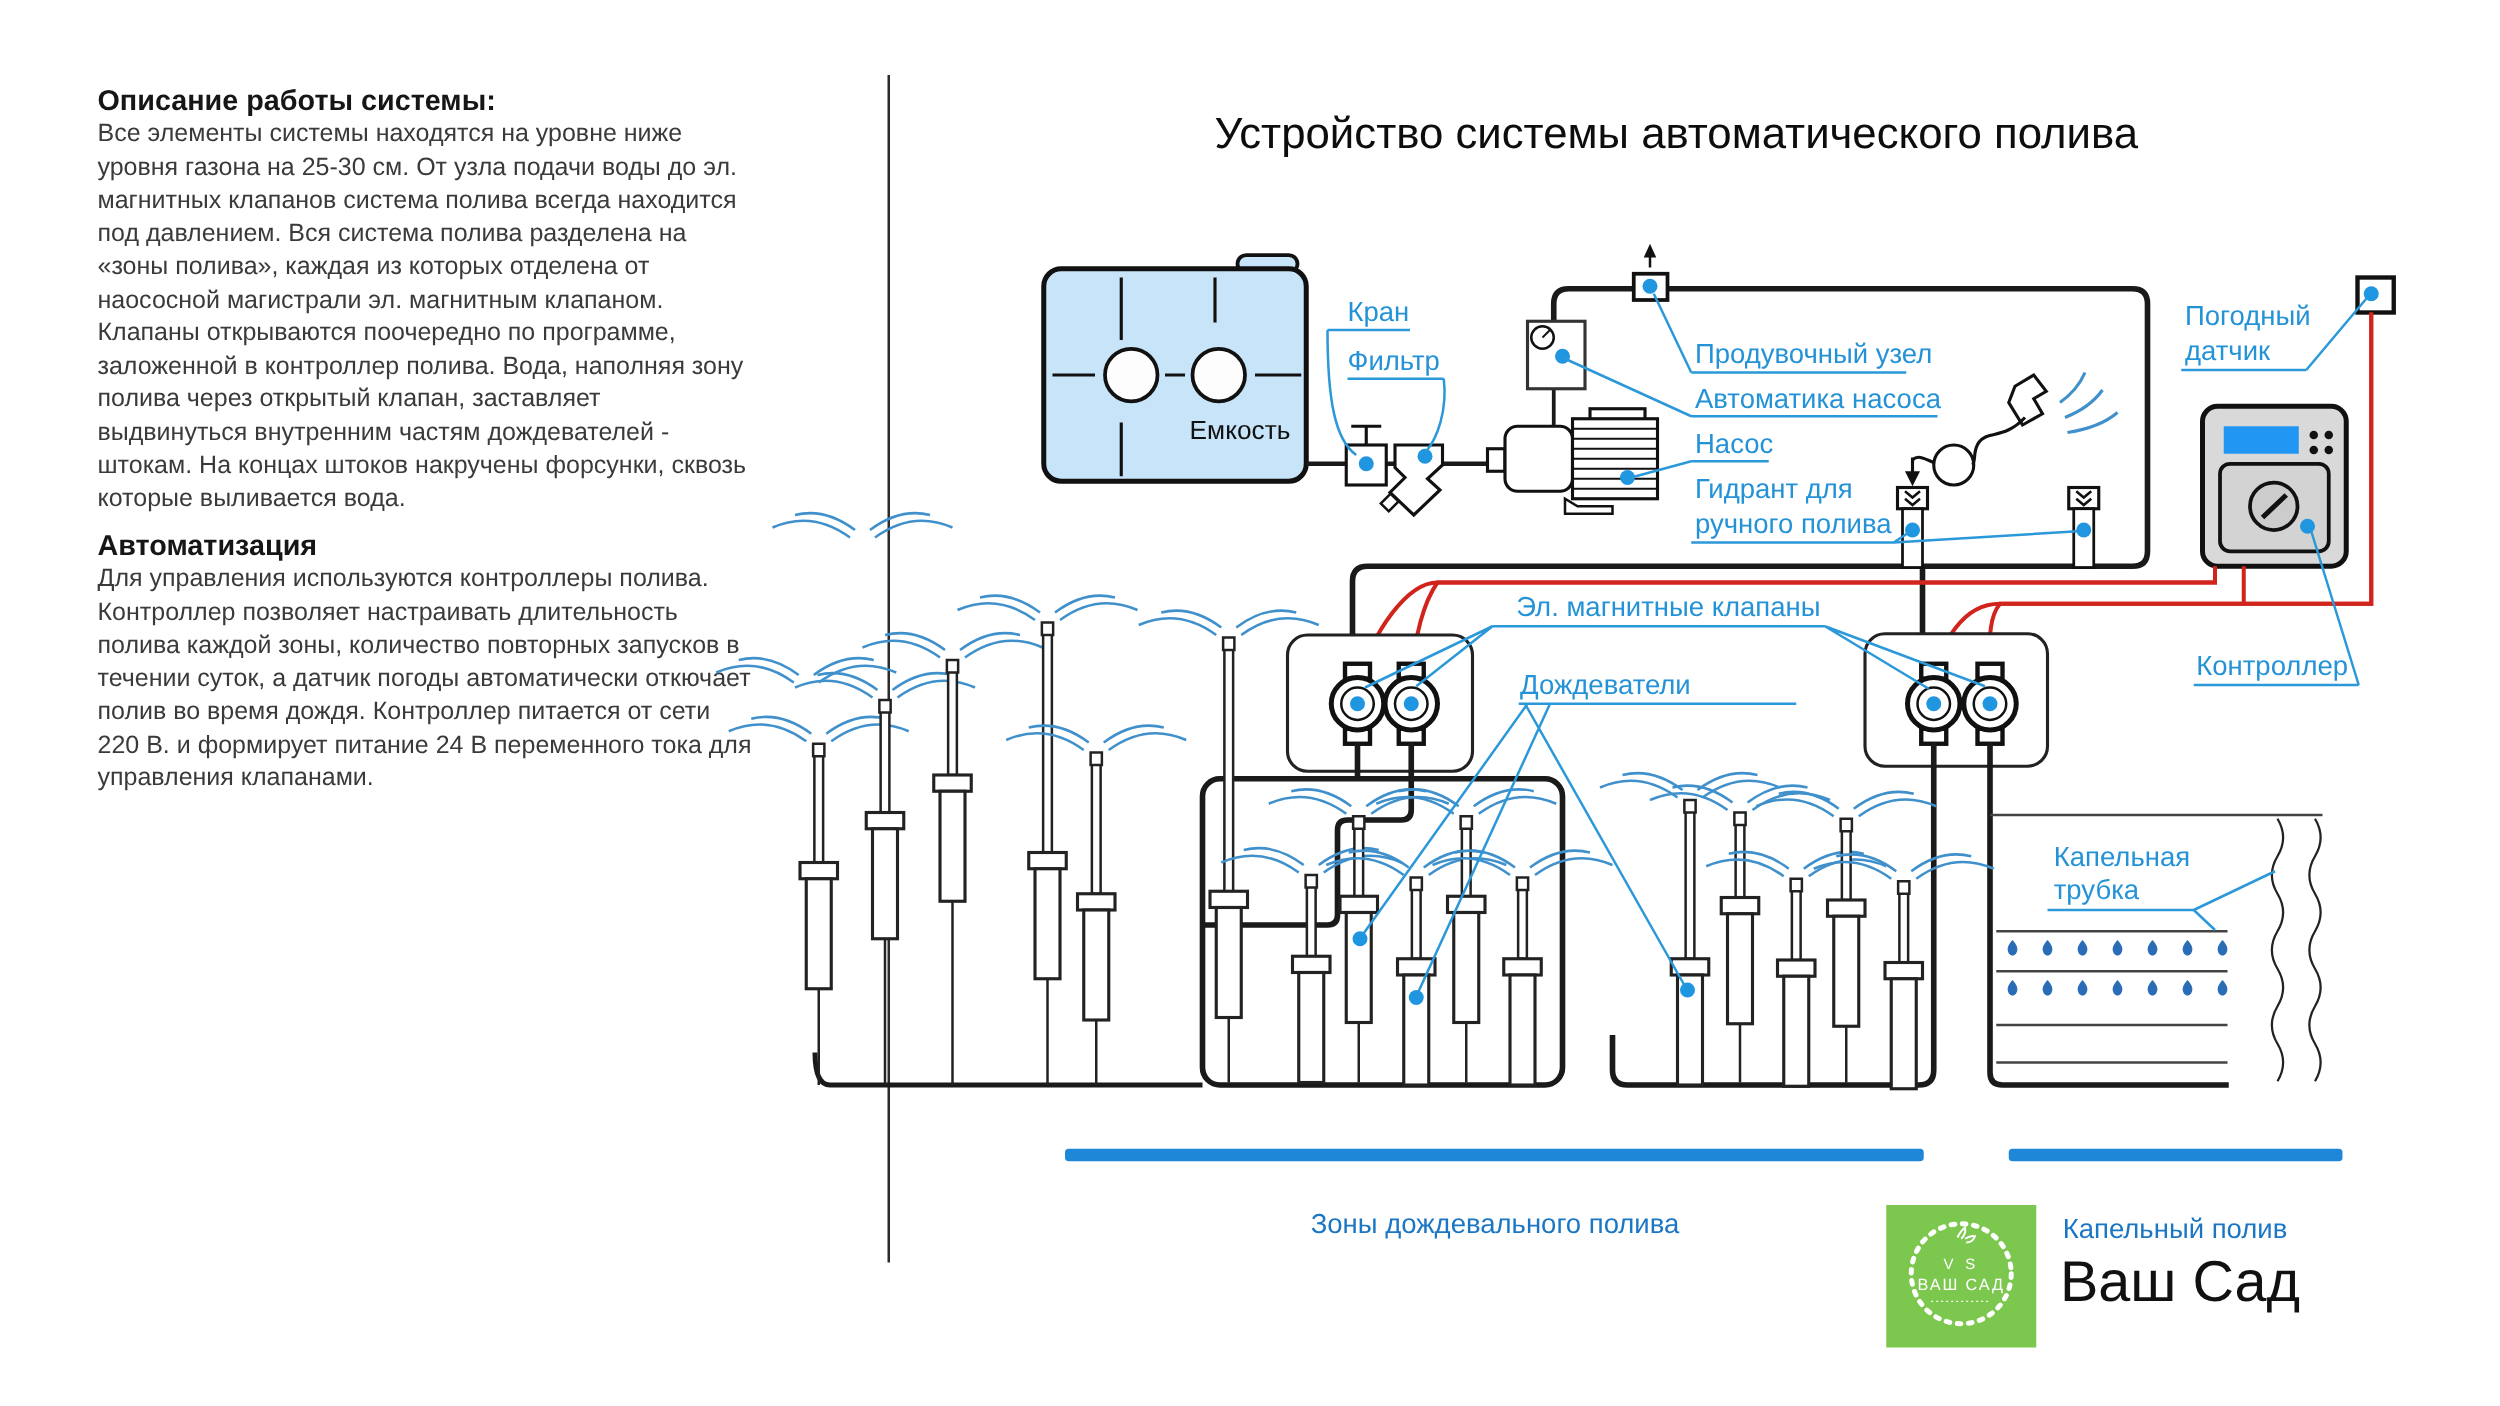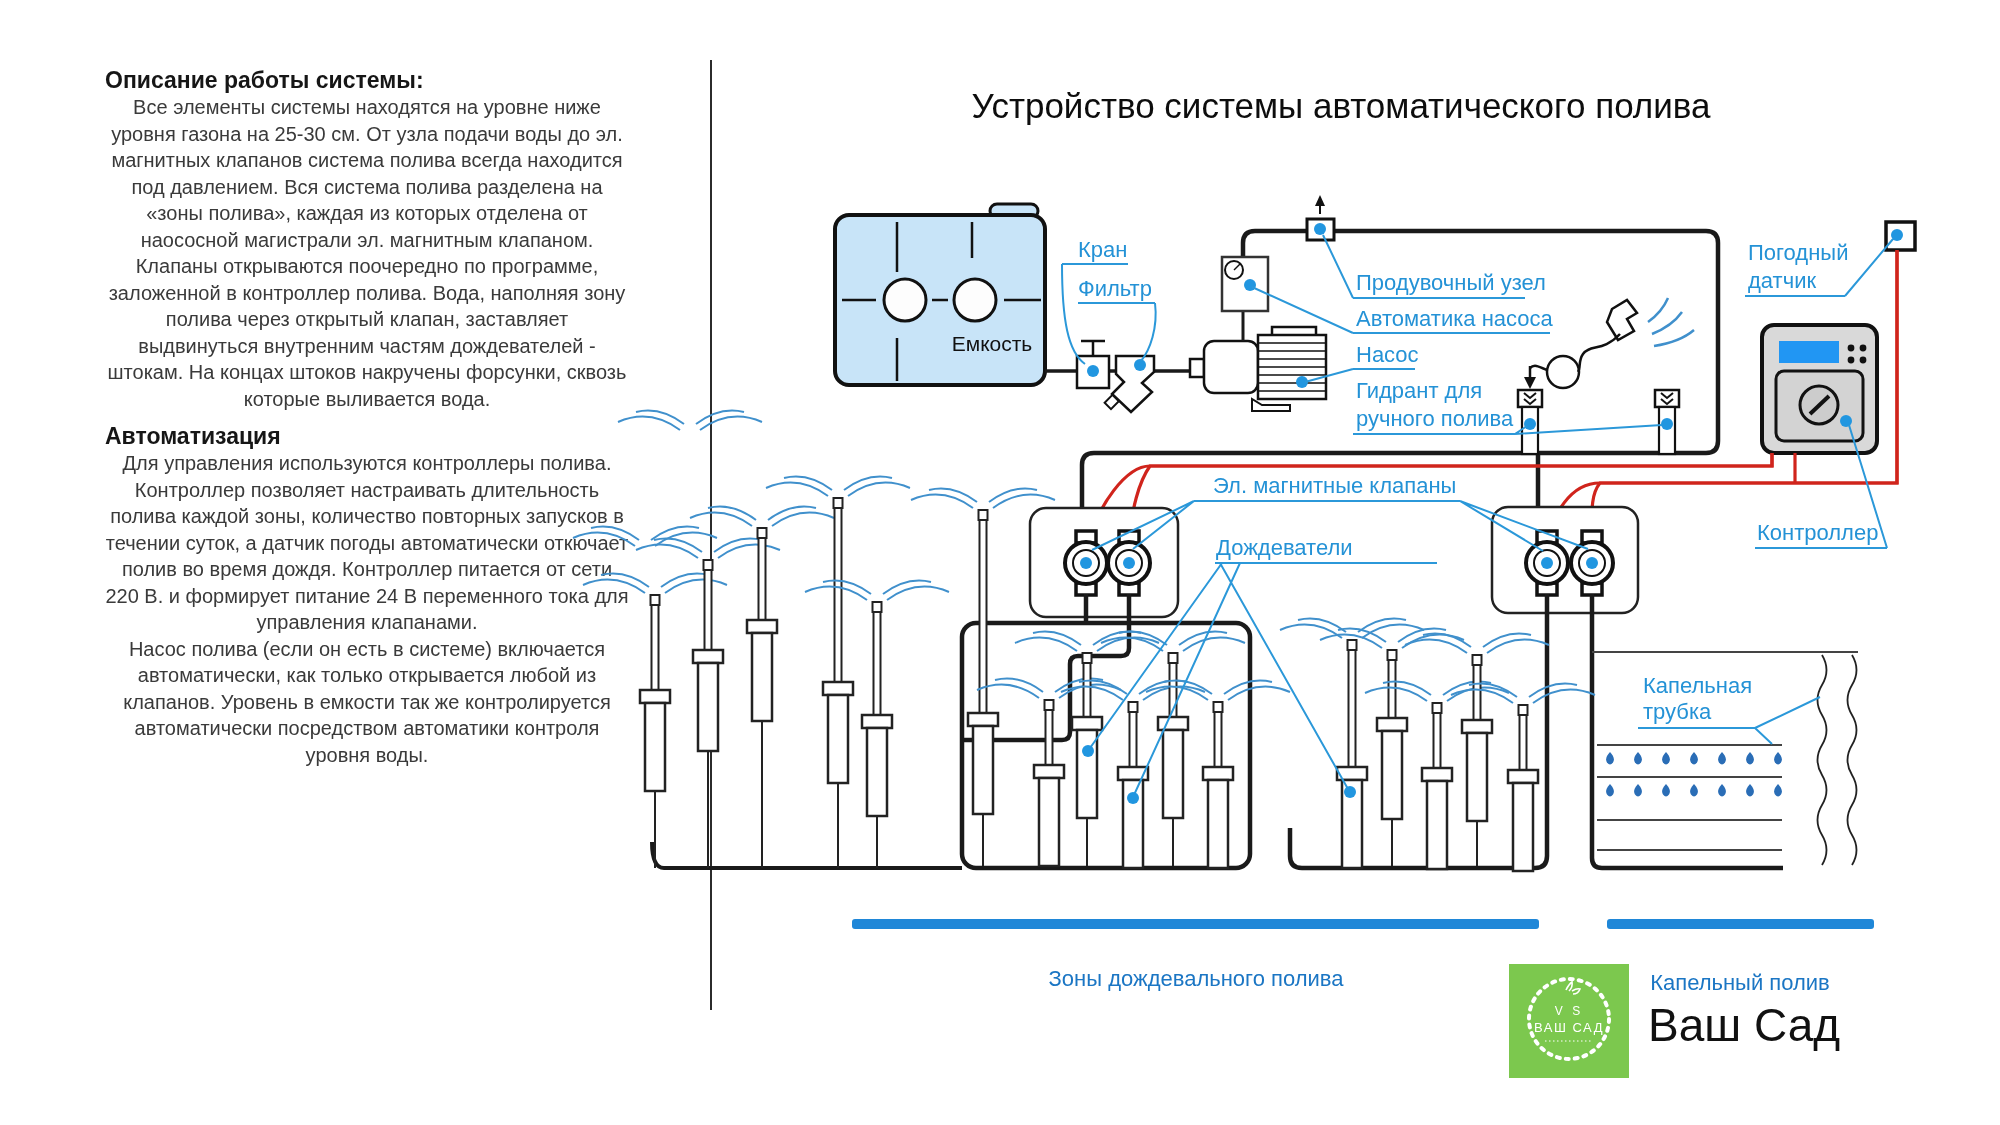--- a/index.html
+++ b/index.html
@@ -1,21 +1,21 @@
 <!DOCTYPE html>
 <html><head>
 <meta charset="utf-8">
 <style>
   html,body{margin:0;padding:0;background:#fff;}
   .page{position:relative;width:2000px;height:1125px;background:#fff;overflow:hidden;
         font-family:"Liberation Sans",sans-serif;}
-  .desc{position:absolute;left:78px;top:66px;width:524px;color:#3a3a3a;margin-left:27px;}
+  .desc{position:absolute;left:78px;top:66px;width:524px;color:#3a3a3a;}
   .desc h2{font-size:23px;line-height:28px;margin:0;color:#161616;font-weight:600;}
   .desc h2.second{margin-top:10px;}
-  .desc p{font-size:20px;line-height:26.5px;margin:0;font-weight:400;text-align:center;}
+  .desc p{font-size:20px;line-height:26.5px;margin:0;font-weight:400;}
   .divider{position:absolute;left:710px;top:60px;width:2px;height:950px;background:#2b2b2b;}
   svg{position:absolute;left:0;top:0;}
   svg text{font-family:"Liberation Sans",sans-serif;}
   .lbl{fill:#2492d6;font-size:22px;}
   .lead{stroke:#2b98d9;stroke-width:2;fill:none;}
   .pipe{stroke:#1a1a1a;fill:none;}
   .title{fill:#0d0d0d;font-size:35px;}
   .blk{fill:#111;font-size:21px;}
   .zonelbl{fill:#1b76c4;font-size:22px;}
   .wire{stroke:#d0241c;stroke-width:3.2;fill:none;}
@@ -23,21 +23,20 @@
 </head>
 <body>
 
 <div class="page">
 
   <div class="desc">
     <h2>Описание работы системы:</h2>
     <p>Все элементы системы находятся на уровне ниже уровня газона на 25-30 см. От узла подачи воды до эл. магнитных клапанов система полива всегда находится под давлением.  Вся система полива разделена на «зоны полива», каждая из которых отделена от наососной магистрали эл. магнитным клапаном.  Клапаны открываются поочередно по программе, заложенной в контроллер полива. Вода, наполняя зону полива через открытый клапан, заставляет выдвинуться внутренним частям дождевателей - штокам. На концах штоков накручены форсунки, сквозь которые выливается вода.</p>
     <h2 class="second">Автоматизация</h2>
     <p>Для управления используются контроллеры полива. Контроллер позволяет настраивать длительность полива каждой зоны, количество повторных запусков в течении суток, а датчик погоды автоматически откючает полив во время дождя. Контроллер питается от сети 220 В. и формирует питание 24 В переменного тока для управления клапанами.</p>
-    <p>Насос полива (если он есть в системе) включается автоматически, как только открывается любой из клапанов. Уровень в емкости так же контролируется автоматически посредством автоматики контроля уровня воды.</p>
   </div>
 
   <div class="divider"></div>
 
   <svg width="2000" height="1125" viewBox="0 0 2000 1125">
     <defs>
       <g id="spray" fill="none" stroke="#4090cc" stroke-width="2">
         <path d="M-10,-2 Q-40,-24 -72,-10"></path>
         <path d="M-6,-8 Q-30,-26 -54,-20"></path>
         <path d="M10,-2 Q40,-24 72,-10"></path>

